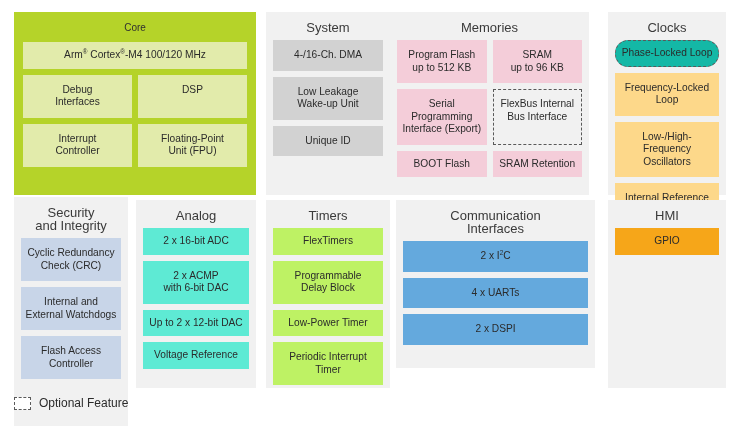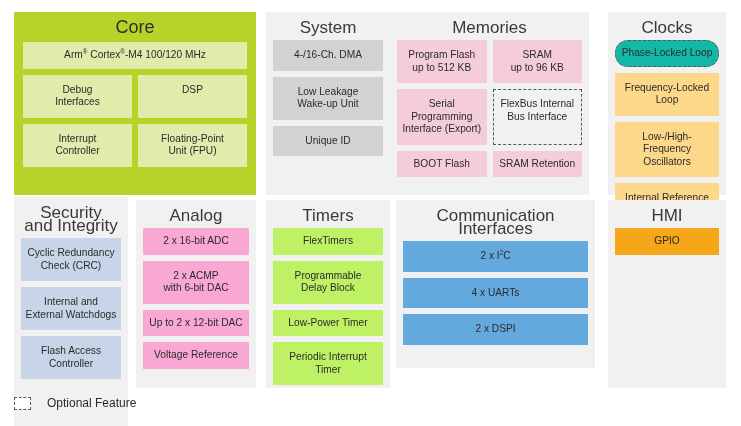--- a/index.html
+++ b/index.html
@@ -27,29 +27,29 @@
     padding: 0;
   }
   .panel.grey {
     background: #f1f1f1;
   }
   .panel.core {
     background: #b5d329;
   }
   .panel-title {
     text-align: center;
-    font-size: 17px;
+    font-size: 13px;
     color: #3a3a3a;
     line-height: 13px;
     padding-top: 9px;
     padding-bottom: 6px;
     white-space: pre-line;
   }
   .panel.core .panel-title {
-    font-size: 18px;
+    font-size: 10px;
     color: #2f2f2f;
     padding-top: 9px;
     padding-bottom: 8px;
   }
 
   
   .blocks {
     padding: 0 7px;
   }
   .panel.core .blocks {
@@ -72,39 +72,39 @@
     border: 1px solid transparent;
   }
   .block.tall2 { padding: 8px 3px; }
 
   
   .c-core    { background: #e2ebab; }
   .c-system  { background: #d2d2d2; }
   .c-mem     { background: #f4cdd9; }
   .c-clock   { background: #fdd88a; }
   .c-sec     { background: #c8d5e8; }
-  .c-analog  { background: #f9a8d4; }
+  .c-analog  { background: #5eead4; }
   .c-timer   { background: #bef264; }
   .c-comm    { background: #64a9dd; }
   .c-hmi     { background: #f6a619; }
 
   .optional {
     border: 1px dashed #595959;
     background: transparent;
   }
   .optional.c-clock { background: #14b8a6; border-radius: 13px; }
 
   
   .legend {
     position: absolute;
     left: 14px;
     top: 396px;
     display: flex;
     align-items: center;
-    gap: 16px;
+    gap: 8px;
   }
   .legend-swatch {
     width: 17px;
     height: 13px;
     border: 1px dashed #5a5a5a;
     background: #ffffff;
     box-sizing: border-box;
   }
   .legend-label {
     font-size: 12px;

